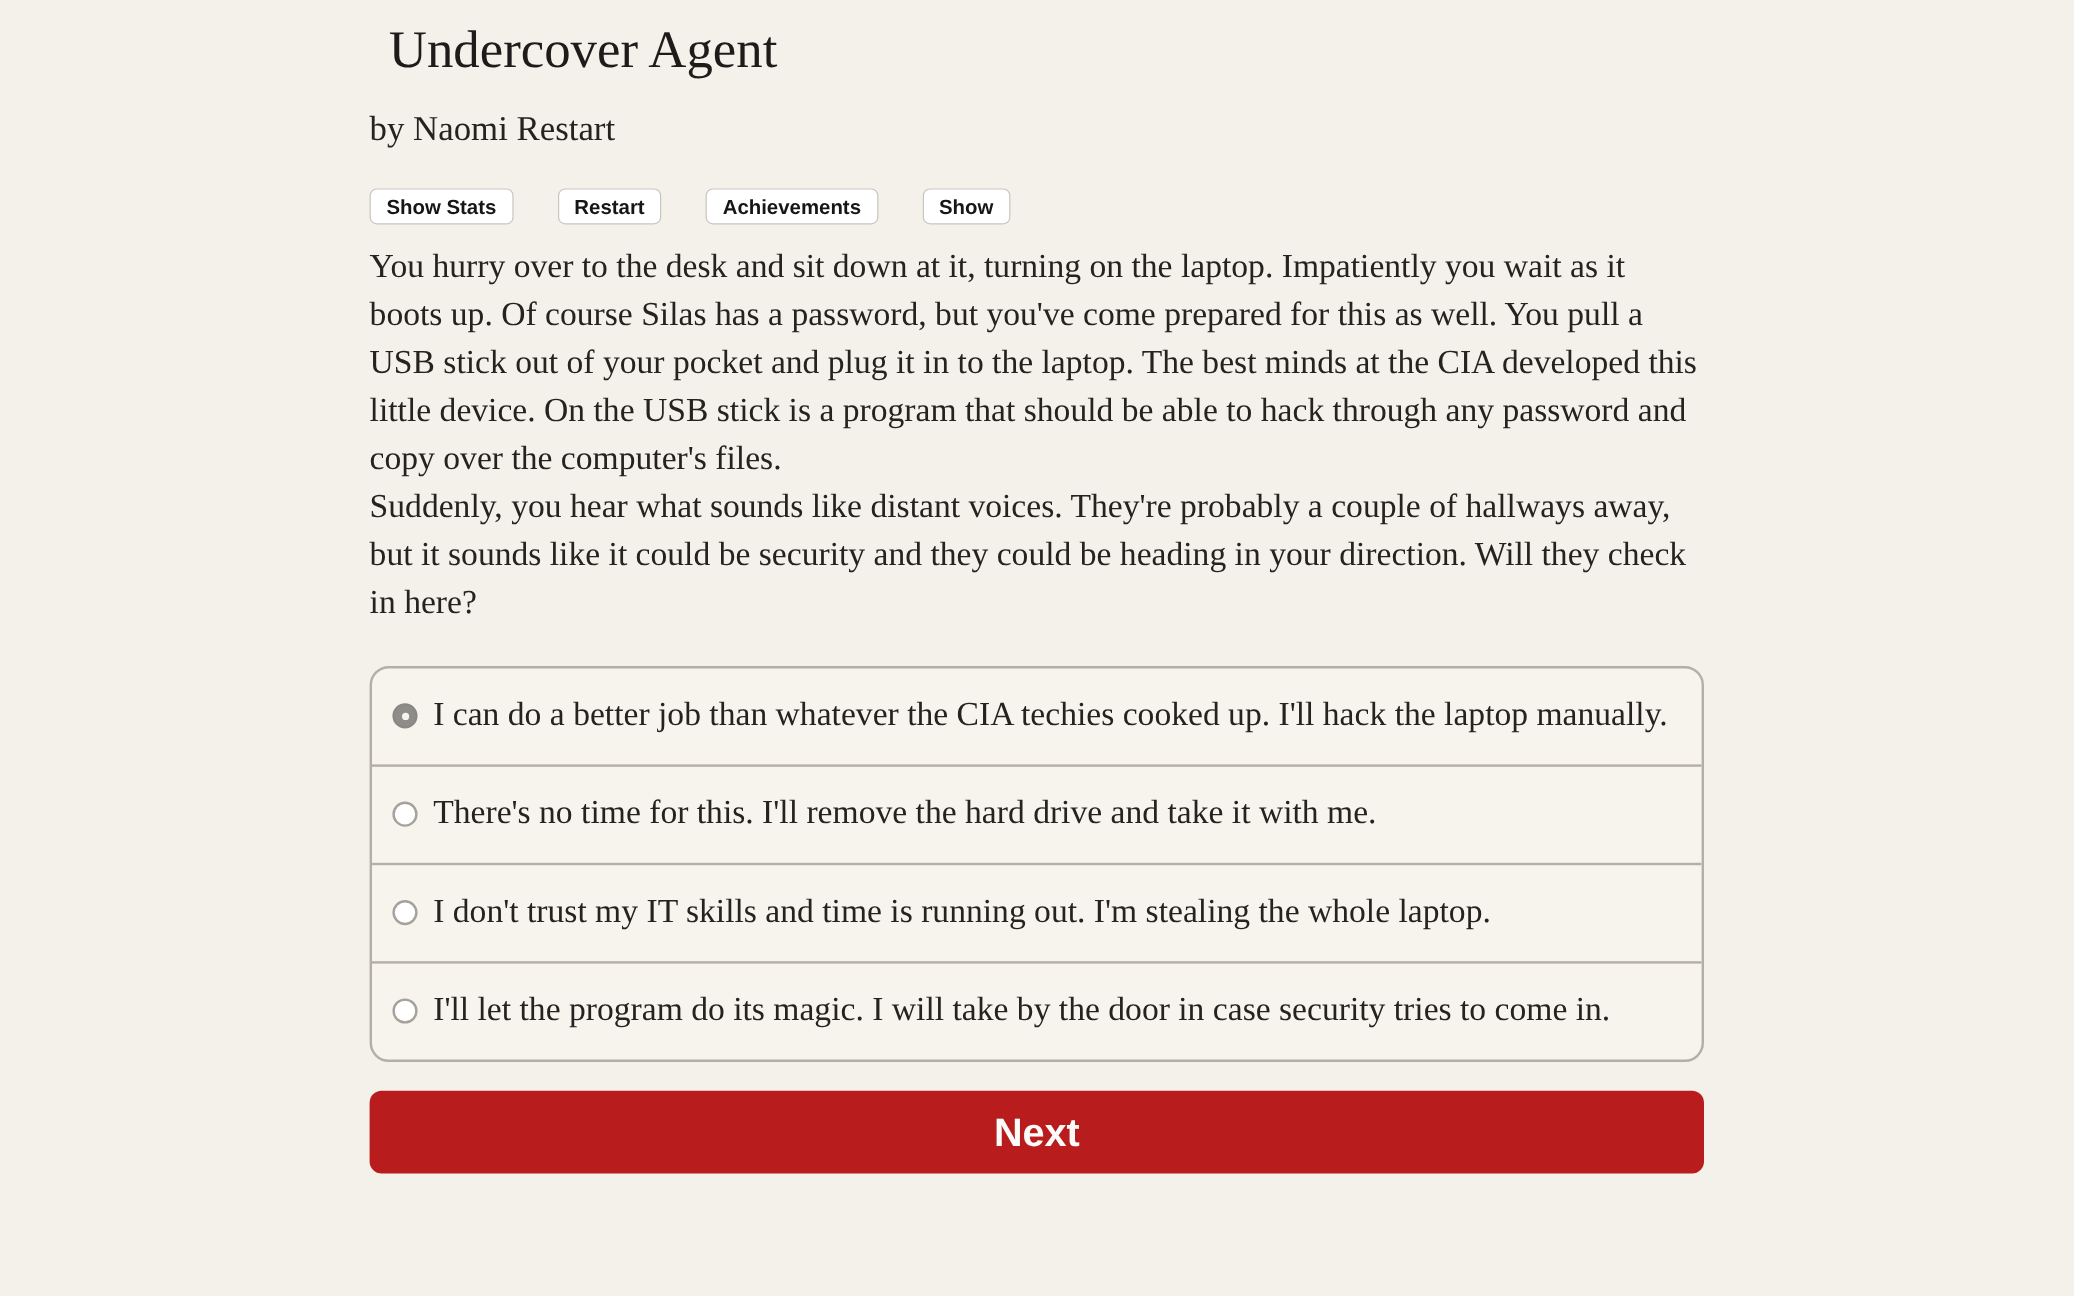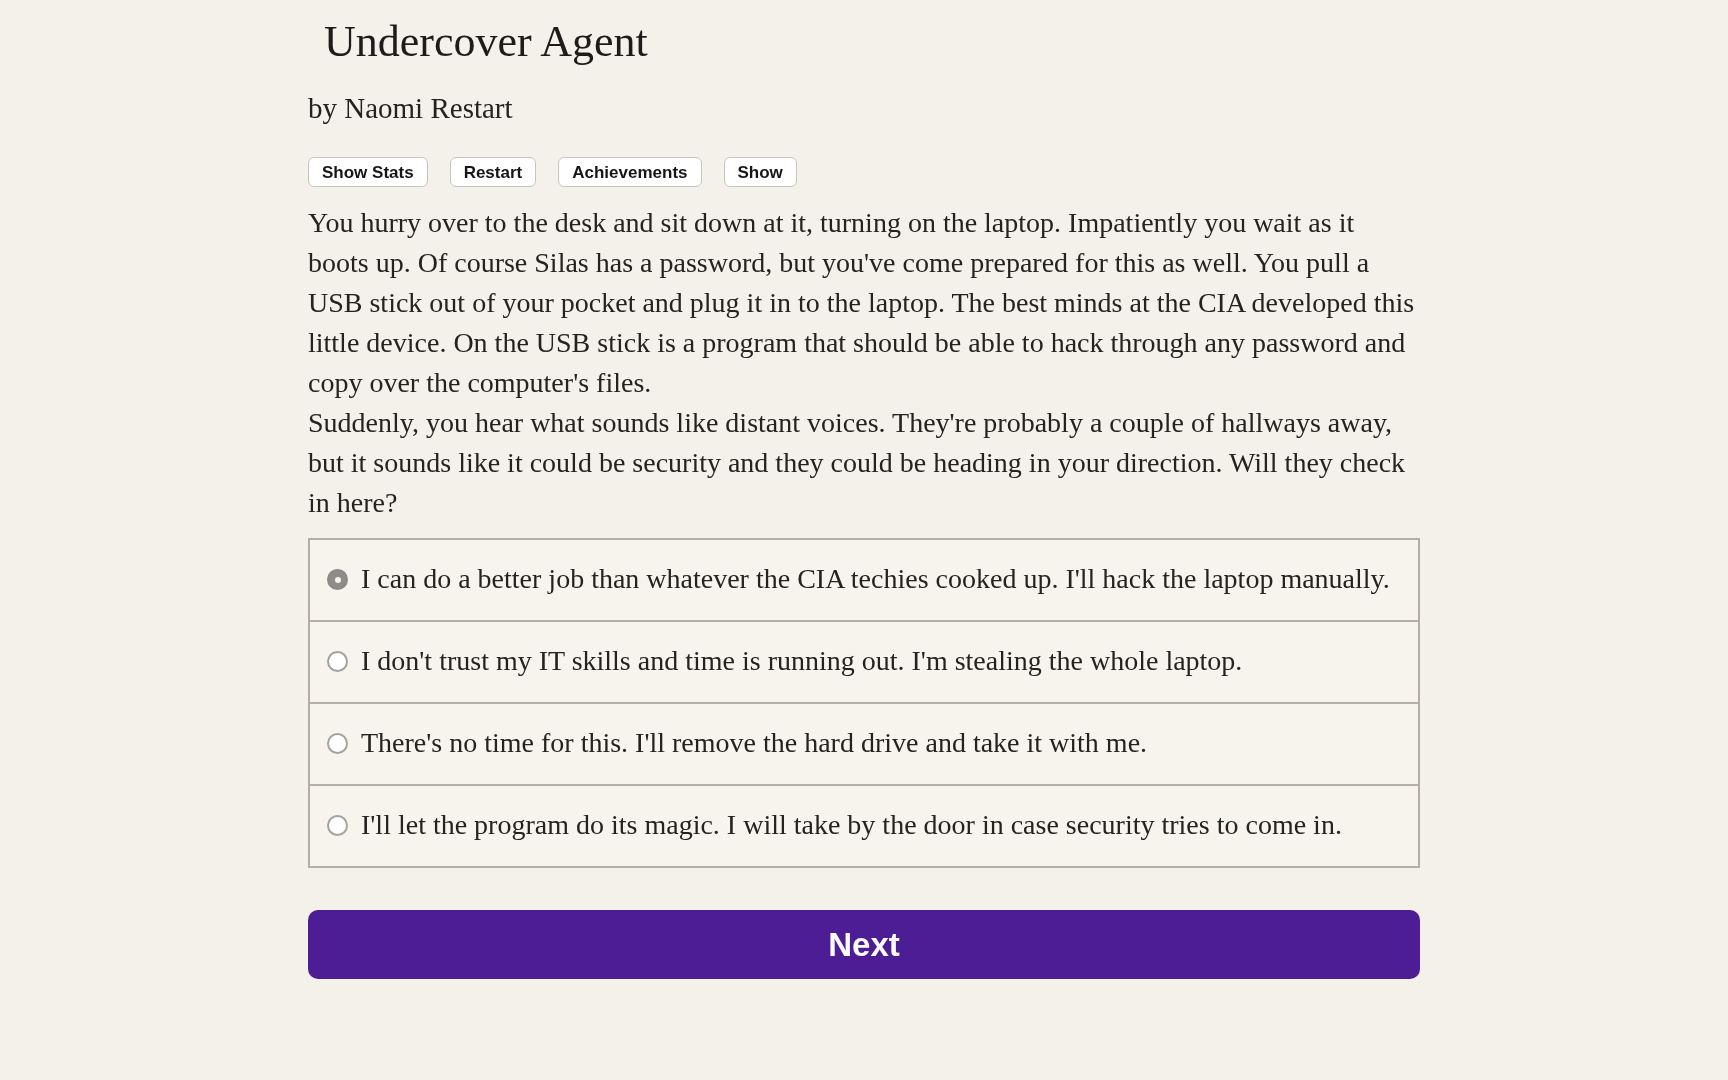--- a/index.html
+++ b/index.html
@@ -27,21 +27,21 @@
   .byline {
     font-family: "Liberation Serif", serif;
     font-size: 29px;
     line-height: 36px;
     margin-top: 22px;
     color: #24231f;
   }
   .toolbar {
     margin-top: 31px;
     display: flex;
-    gap: 22px;
+    gap: 37px;
     align-items: center;
   }
   .toolbar-button {
     font-family: "Liberation Sans", sans-serif;
     font-weight: 600;
     font-size: 17px;
     color: #161616;
     background: #ffffff;
     border: 1.5px solid #c9c5bf;
     border-radius: 6px;
@@ -53,24 +53,24 @@
   .story {
     font-family: "Liberation Serif", serif;
     font-size: 28px;
     line-height: 40px;
     color: #24231f;
   }
   .story p { margin: 0; }
   .story p.p1 { margin-top: 16px; }
   .story p.p2 { }
   .choice-box {
-    margin-top: 15px;
+    margin-top: 32px;
     background: #f7f4ee;
     border: 2px solid #b3afa8;
-    border-radius: 0;
+    border-radius: 16px;
     overflow: hidden;
   }
   .choice-row {
     display: flex;
     align-items: flex-start;
     gap: 13px;
     padding: 19px 20px 21px 17px;
     cursor: pointer;
   }
   .choice-row + .choice-row {
@@ -104,24 +104,24 @@
     background: #f6f3ee;
   }
   .choice-text {
     font-family: "Liberation Serif", serif;
     font-size: 28px;
     line-height: 40px;
     color: #24231f;
   }
   .next-button {
     display: block;
-    margin-top: 42px;
+    margin-top: 24px;
     width: 100%;
     height: 69px;
-    background: #4c1d95;
+    background: #b91c1c;
     border: none;
     border-radius: 10px;
     color: #fbfbfa;
     font-family: "Liberation Sans", sans-serif;
     font-weight: bold;
     font-size: 33px;
     cursor: pointer;
   }
 </style>
 </head>
@@ -147,26 +147,26 @@
 
   <div class="choice-box" role="radiogroup">
 
     <div class="choice-row">
       <span class="radio selected" role="radio" aria-checked="true"></span>
       <span class="choice-text">I can do a better job than whatever the CIA techies cooked up. I'll hack the laptop manually.</span>
     </div>
 
     <div class="choice-row">
       <span class="radio" role="radio" aria-checked="false"></span>
-      <span class="choice-text">I don't trust my IT skills and time is running out. I'm stealing the whole laptop.</span>
+      <span class="choice-text">There's no time for this. I'll remove the hard drive and take it with me.</span>
     </div>
 
     <div class="choice-row">
       <span class="radio" role="radio" aria-checked="false"></span>
-      <span class="choice-text">There's no time for this. I'll remove the hard drive and take it with me.</span>
+      <span class="choice-text">I don't trust my IT skills and time is running out. I'm stealing the whole laptop.</span>
     </div>
 
     <div class="choice-row">
       <span class="radio" role="radio" aria-checked="false"></span>
       <span class="choice-text">I'll let the program do its magic. I will take by the door in case security tries to come in.</span>
     </div>
 
   </div>
 
   <button class="next-button">Next</button>

